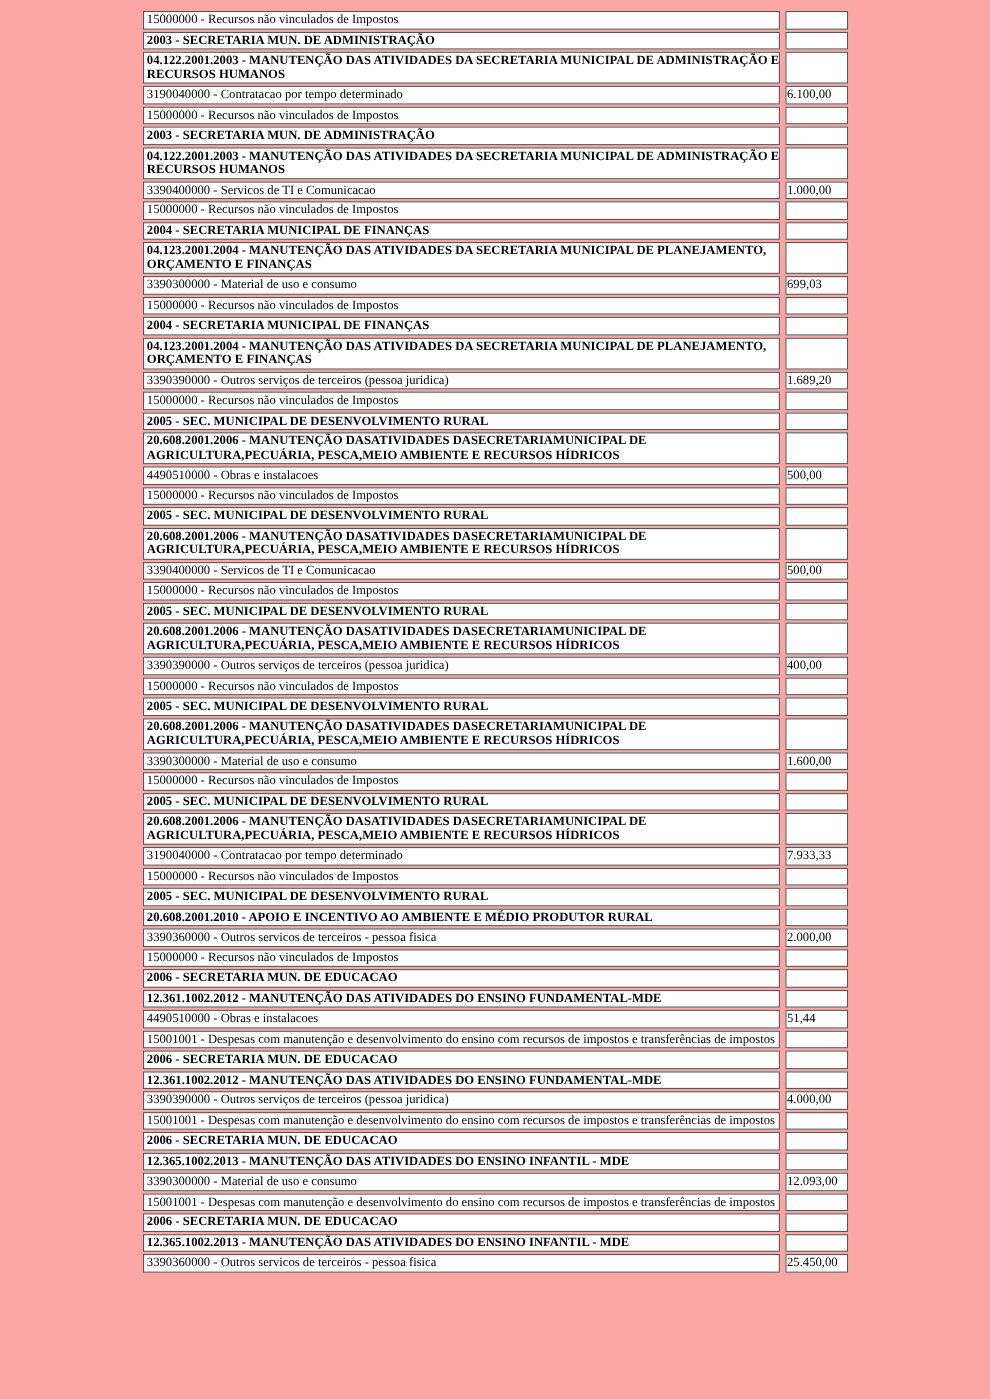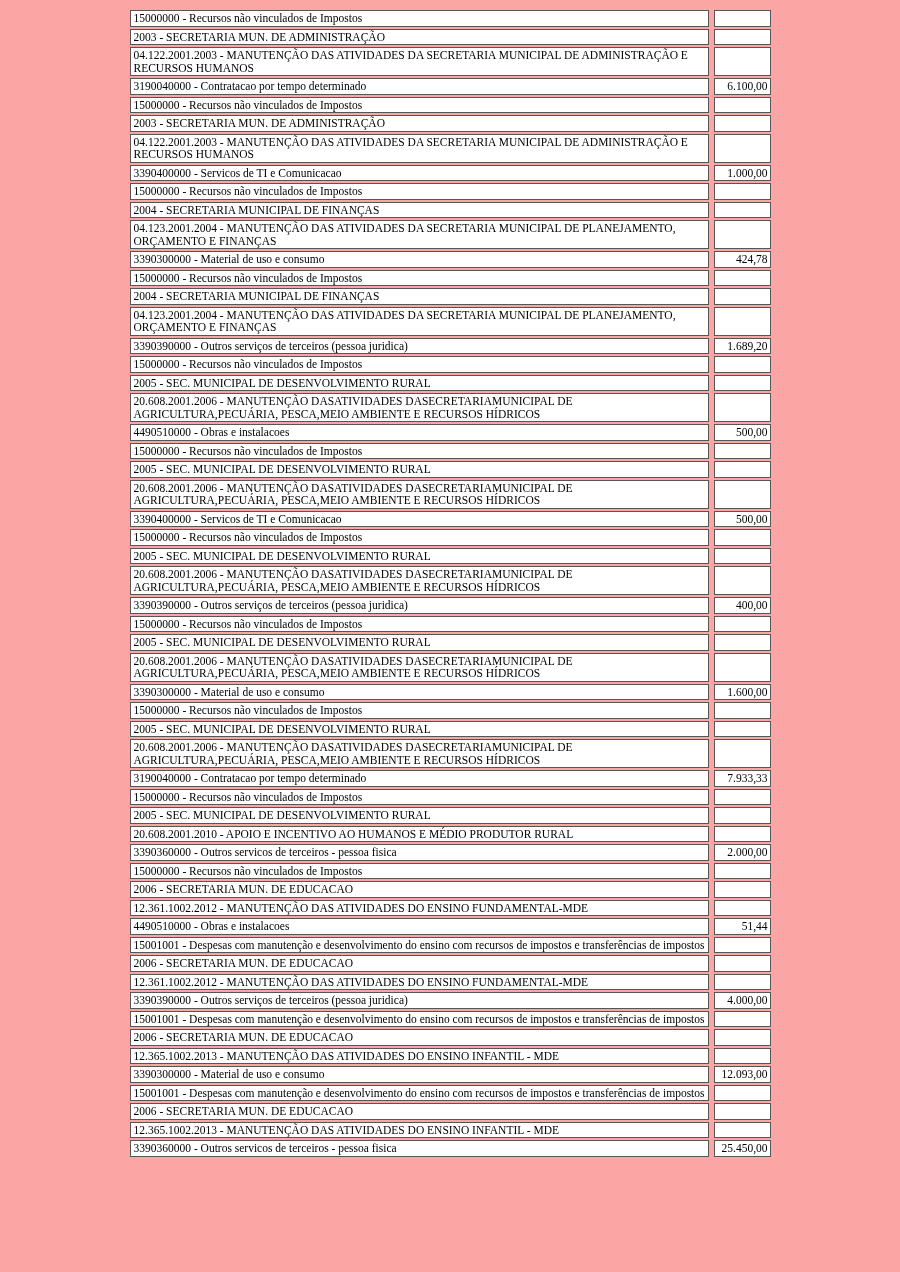--- a/index.html
+++ b/index.html
@@ -30,25 +30,24 @@
     line-height: 12.5px;
     overflow: hidden;
   }
   .cell.desc {
     padding: 1px 2px 1px 3px;
     white-space: pre;
     text-align: left;
   }
   .cell.val {
     padding: 1px 2px 1px 1px;
-    text-align: right;
     white-space: nowrap;
   }
   .cell.bold {
-    font-weight: normal;
+    font-weight: bold;
   }
 </style>
 </head>
 <body>
 
 <div class="page">
   <div class="budget-table" id="budget-table">
   <div class="cell desc">15000000 - Recursos não vinculados de Impostos</div>
   <div class="cell val"></div>
 
@@ -79,21 +78,21 @@
   <div class="cell val"></div>
 
   <div class="cell desc bold">2004 - SECRETARIA MUNICIPAL DE FINANÇAS</div>
   <div class="cell val"></div>
 
   <div class="cell desc bold">04.123.2001.2004 - MANUTENÇÃO DAS ATIVIDADES DA SECRETARIA MUNICIPAL DE PLANEJAMENTO,
 ORÇAMENTO E FINANÇAS</div>
   <div class="cell val"></div>
 
   <div class="cell desc">3390300000 - Material de uso e consumo</div>
-  <div class="cell val">424,78</div>
+  <div class="cell val">699,03</div>
 
   <div class="cell desc">15000000 - Recursos não vinculados de Impostos</div>
   <div class="cell val"></div>
 
   <div class="cell desc bold">2004 - SECRETARIA MUNICIPAL DE FINANÇAS</div>
   <div class="cell val"></div>
 
   <div class="cell desc bold">04.123.2001.2004 - MANUTENÇÃO DAS ATIVIDADES DA SECRETARIA MUNICIPAL DE PLANEJAMENTO,
 ORÇAMENTO E FINANÇAS</div>
   <div class="cell val"></div>
@@ -165,21 +164,21 @@
 
   <div class="cell desc">3190040000 - Contratacao por tempo determinado</div>
   <div class="cell val">7.933,33</div>
 
   <div class="cell desc">15000000 - Recursos não vinculados de Impostos</div>
   <div class="cell val"></div>
 
   <div class="cell desc bold">2005 - SEC. MUNICIPAL DE DESENVOLVIMENTO RURAL</div>
   <div class="cell val"></div>
 
-  <div class="cell desc bold">20.608.2001.2010 - APOIO E INCENTIVO AO HUMANOS E MÉDIO PRODUTOR RURAL</div>
+  <div class="cell desc bold">20.608.2001.2010 - APOIO E INCENTIVO AO AMBIENTE E MÉDIO PRODUTOR RURAL</div>
   <div class="cell val"></div>
 
   <div class="cell desc">3390360000 - Outros servicos de terceiros - pessoa fisica</div>
   <div class="cell val">2.000,00</div>
 
   <div class="cell desc">15000000 - Recursos não vinculados de Impostos</div>
   <div class="cell val"></div>
 
   <div class="cell desc bold">2006 - SECRETARIA MUN. DE EDUCACAO</div>
   <div class="cell val"></div>

